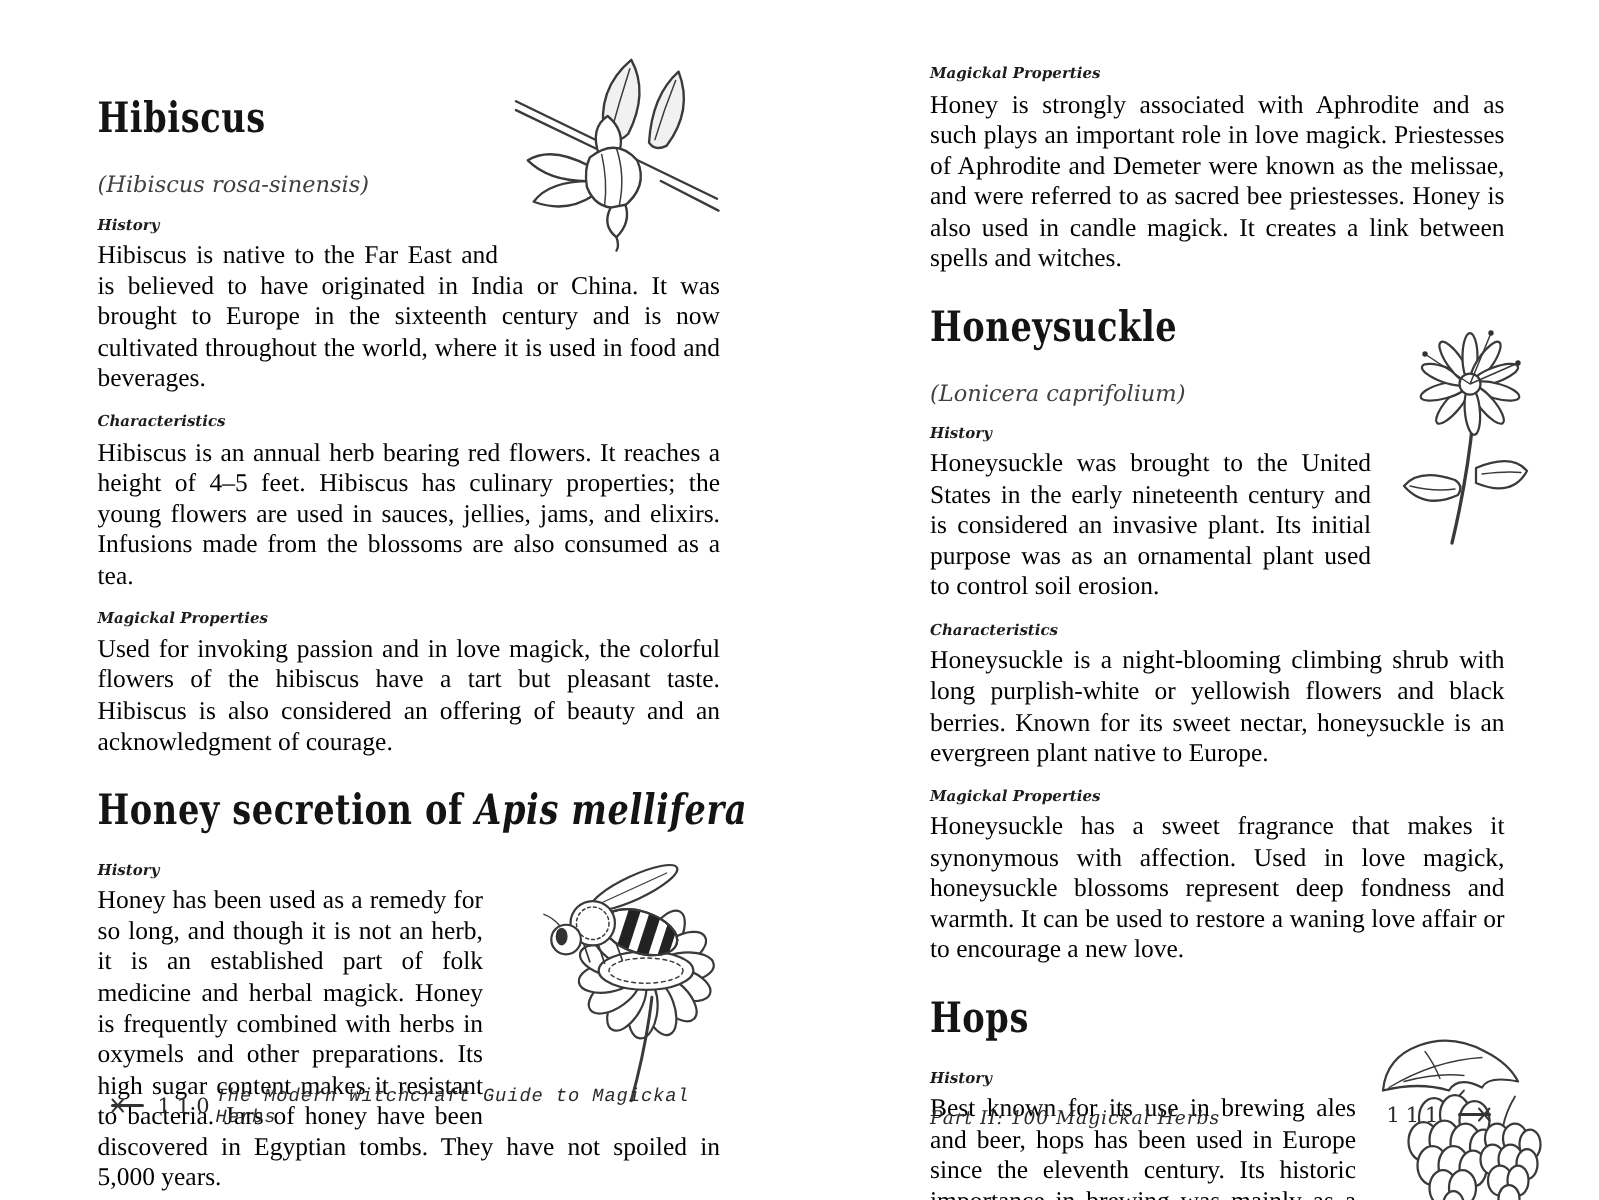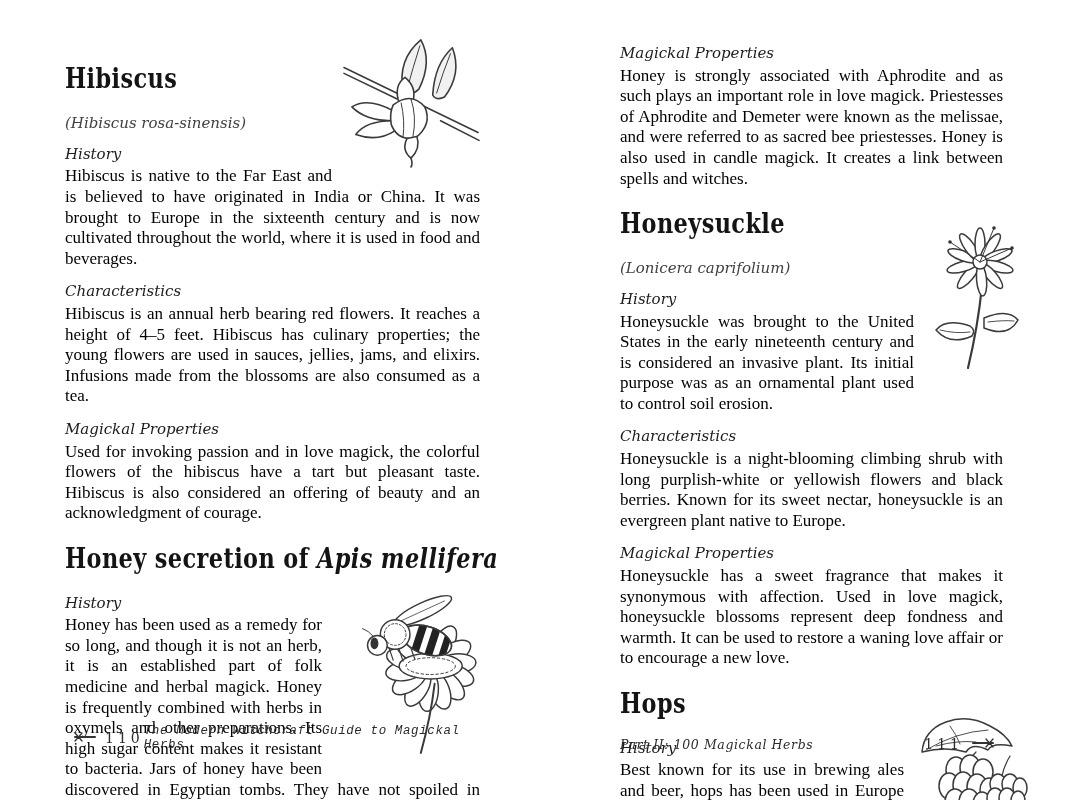--- a/index.html
+++ b/index.html
@@ -14,22 +14,22 @@
     font-family:"DejaVu Serif", serif;font-weight:700;font-size:28px;
     color:#141414;line-height:1.15;white-space:nowrap;
     transform:scaleX(0.80);transform-origin:left center;letter-spacing:0.5px;
   }
   .entry-title .species{font-style:italic;}
   .latin{
     font-family:"DejaVu Serif", serif;font-style:italic;font-size:15px;
     color:#404040;margin-top:8px;line-height:1.2;
   }
   .section-label{
-    font-family:"DejaVu Serif", serif;font-style:italic;font-weight:400;
-    font-size:15px;color:#1c1c1c;margin-top:13px;margin-bottom:3px;line-height:1.25;
+    font-family:"DejaVu Serif", serif;font-style:italic;font-weight:700;
+    font-size:10px;color:#1c1c1c;margin-top:13px;margin-bottom:3px;line-height:1.25;
   }
   .body-text{
     font-size:17px;line-height:1.21;text-align:justify;color:#000000;margin:0;
   }
   .illus{float:right;}
   .illus svg{display:block;}
   .illus-hibiscus{margin:-30px 0 4px 10px;}
   .illus-bee{margin:-6px 0 4px 10px;}
   .illus-honeysuckle{margin:14px -36px 4px 10px;}
   .illus-hops{margin:24px -28px 4px 12px;}

